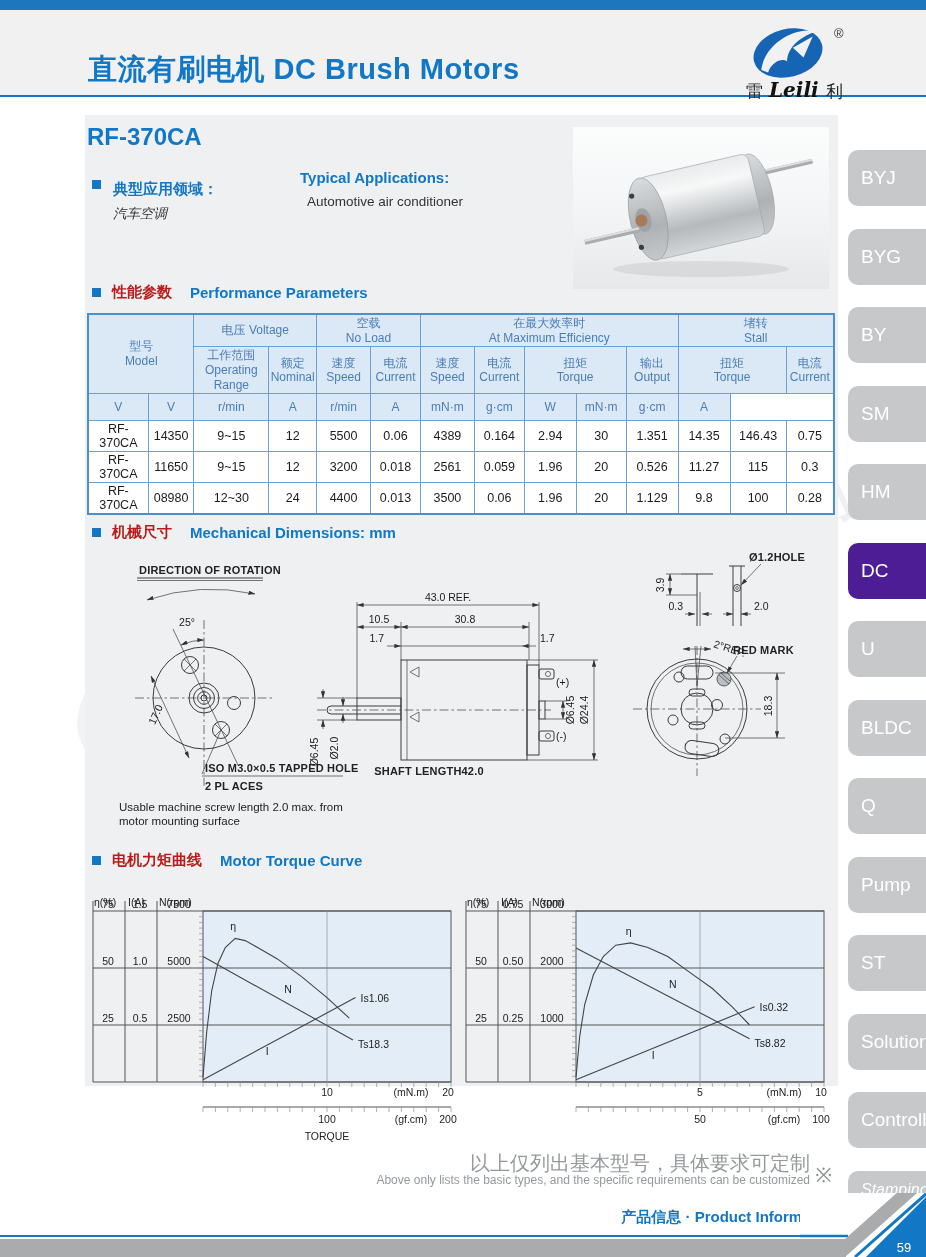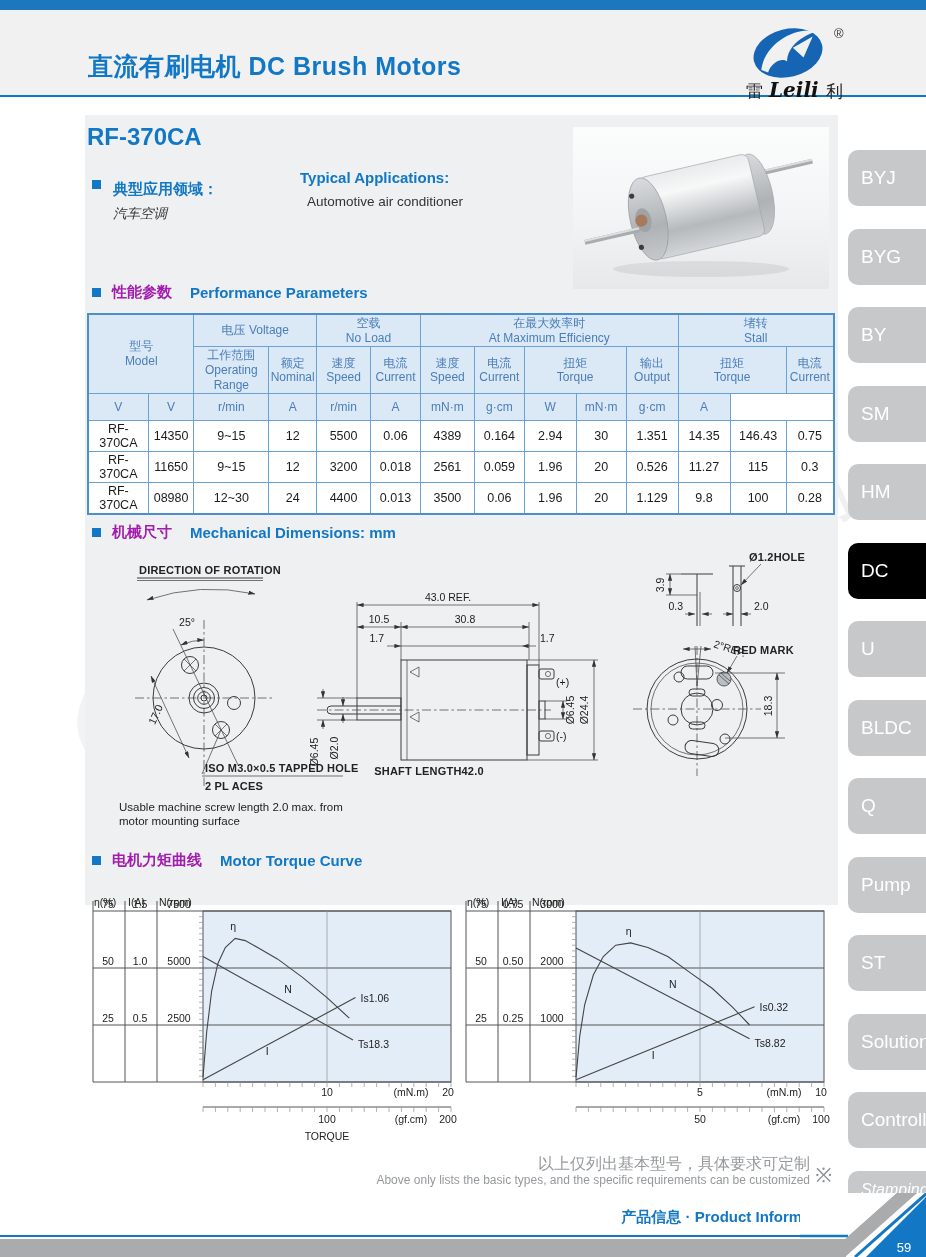--- a/index.html
+++ b/index.html
@@ -2,28 +2,28 @@
 <html><head>
 <meta charset="utf-8">
 <style>
   html,body{margin:0;padding:0;background:#fff;}
   body{width:926px;height:1257px;position:relative;overflow:hidden;
        font-family:"Liberation Sans",sans-serif;-webkit-font-smoothing:antialiased;}
   .abs{position:absolute;}
   
   .topbar{left:0;top:0;width:926px;height:10px;background:#1c77bf;}
   .headband{left:0;top:10px;width:926px;height:85px;background:#f0f1f0;border-bottom:2px solid #1277c5;}
-  .pagetitle{left:88px;top:40px;font-size:25px;font-weight:bold;color:#1277c5;letter-spacing:.5px;text-align:right;}
+  .pagetitle{left:88px;top:40px;font-size:29px;font-weight:bold;color:#1277c5;letter-spacing:.5px;text-align:right;}
   .logo{left:742px;top:13px;width:110px;height:80px;}
   
-  .panel{left:85px;top:115px;width:753px;height:790px;background:#eef0f1;}
+  .panel{left:85px;top:115px;width:753px;height:971px;background:#eef0f1;}
   .modeltitle{left:2px;top:8px;font-size:24px;color:#1277c5;font-weight:600;}
   .bullet{width:9px;height:9px;background:#1277c5;display:inline-block;margin-right:11px;position:relative;top:0px;}
   .sechead{display:flex;align-items:center;position:absolute;left:7px;}
-  .sechead .zh{font-size:15px;font-weight:bold;color:#a21caf;}
+  .sechead .zh{font-size:15px;font-weight:bold;color:#b91c1c;}
   .sechead .en{font-size:15px;font-weight:600;color:#1277c5;margin-left:18px;}
   .applabel{font-size:15px;font-weight:bold;color:#1277c5;}
   .appvalue{font-size:13.5px;color:#333;}
   .photo{left:488px;top:12px;width:256px;height:162px;background:linear-gradient(180deg,#fbfcfc 0%,#f3f4f5 55%,#e7e8e9 100%);}
   
   table.perf{position:absolute;left:2px;top:198px;width:748px;border-collapse:collapse;table-layout:fixed;
              border:2px solid #4b90cc;background:#fff;}
   table.perf th, table.perf td{border:1px solid #6aa2d8;text-align:center;vertical-align:middle;padding:1px 0;}
   table.perf th{background:#dbe9f7;color:#4a7db8;font-weight:normal;font-size:12px;line-height:1.22;}
   table.perf td{font-size:12.5px;color:#1c1c1c;height:25px;}
@@ -36,25 +36,25 @@
   .ml{stroke:#3c3c3c;stroke-width:1;fill:none;}
   .md{stroke:#3c3c3c;stroke-width:0.7;fill:none;}
   .mc{stroke:#3c3c3c;stroke-width:0.7;stroke-dasharray:9 3 2.5 3;fill:none;}
   .mt{font:10.5px "Liberation Sans",sans-serif;fill:#1b1b1b;}
   .mtb{font:bold 11px "Liberation Sans",sans-serif;fill:#222;letter-spacing:.2px;}
   .mtn{font:11.5px "Liberation Sans",sans-serif;fill:#222;}
   
   .sidebar{left:848px;top:150px;width:78px;display:flex;flex-direction:column;gap:22.5px;}
   .tab{height:56px;background:#c6c8ca;color:#fff;border-radius:10px 0 0 10px;display:flex;align-items:center;
        padding-left:13px;font-size:19px;box-sizing:border-box;cursor:pointer;}
-  .tab.active{background:#000000;}
+  .tab.active{background:#4c1d95;}
   .tab.small{font-size:16px;line-height:18px;font-style:italic;}
   
   .footnote{right:28px;top:1040px;text-align:right;color:#96999c;}
-  .footnote .zh{font-size:16px;line-height:17px;}
+  .footnote .zh{font-size:20px;line-height:17px;}
   .footnote .en{font-size:12px;line-height:16px;}
   .refmark{right:6px;top:1046px;font-size:20px;color:#8b8e91;}
   .prodinfo{right:88px;top:1208px;font-size:15px;font-weight:bold;color:#1277c5;}
   .blueline{left:0;top:1235px;width:800px;height:2px;background:#1277c5;}
   .graybar{left:0;top:1239px;width:800px;height:18px;background:#a9abad;}
   .cornersvg{left:800px;top:1193px;}
   
   .wmark{left:175px;top:775px;transform:rotate(-25deg);transform-origin:left bottom;
          color:rgba(120,132,144,0.12);white-space:nowrap;pointer-events:none;}
   .wmark .zh{font-size:56px;letter-spacing:10px;font-weight:bold;}

